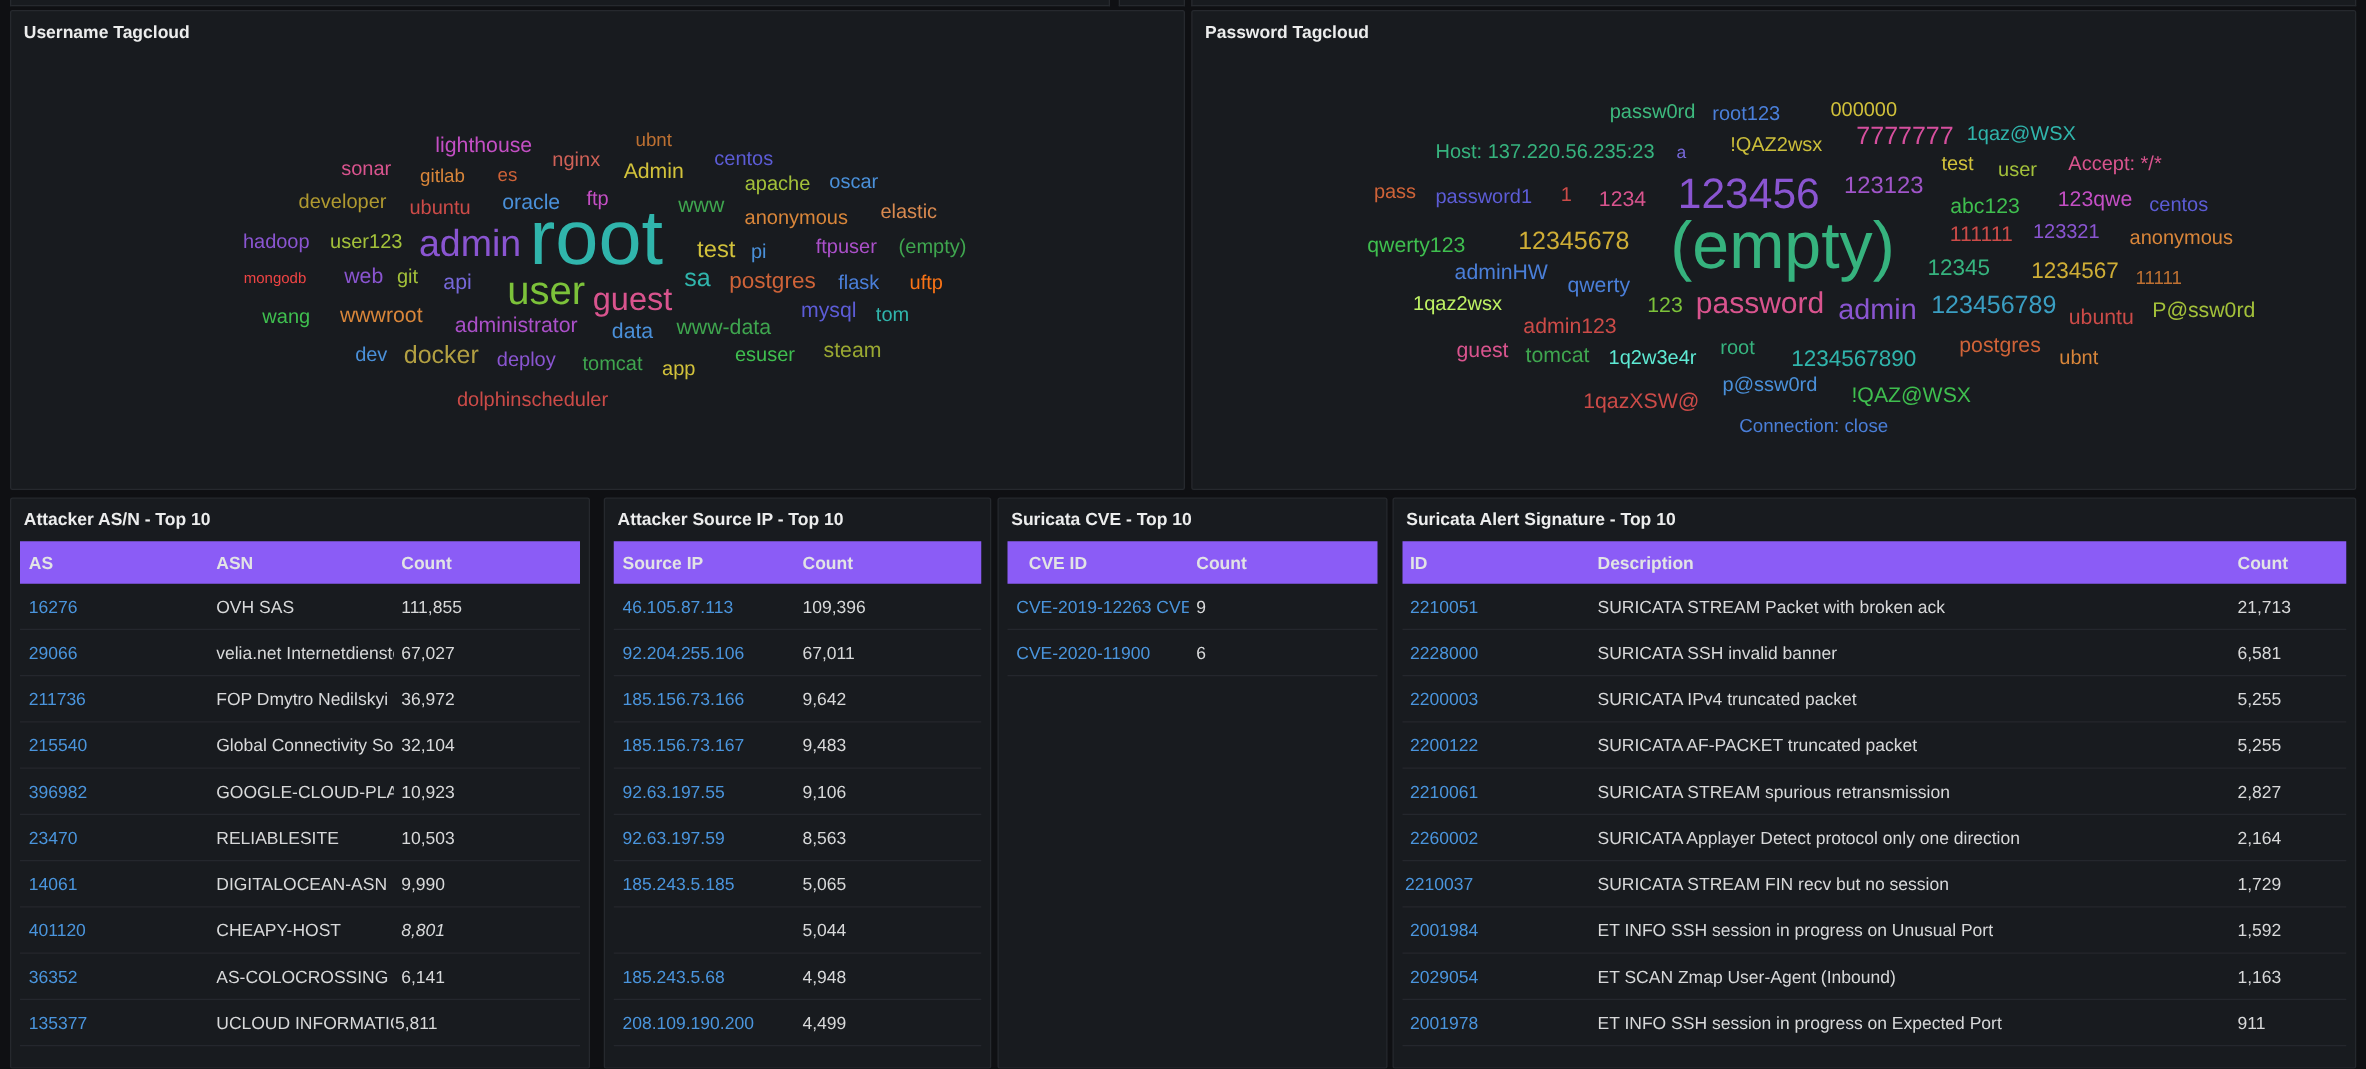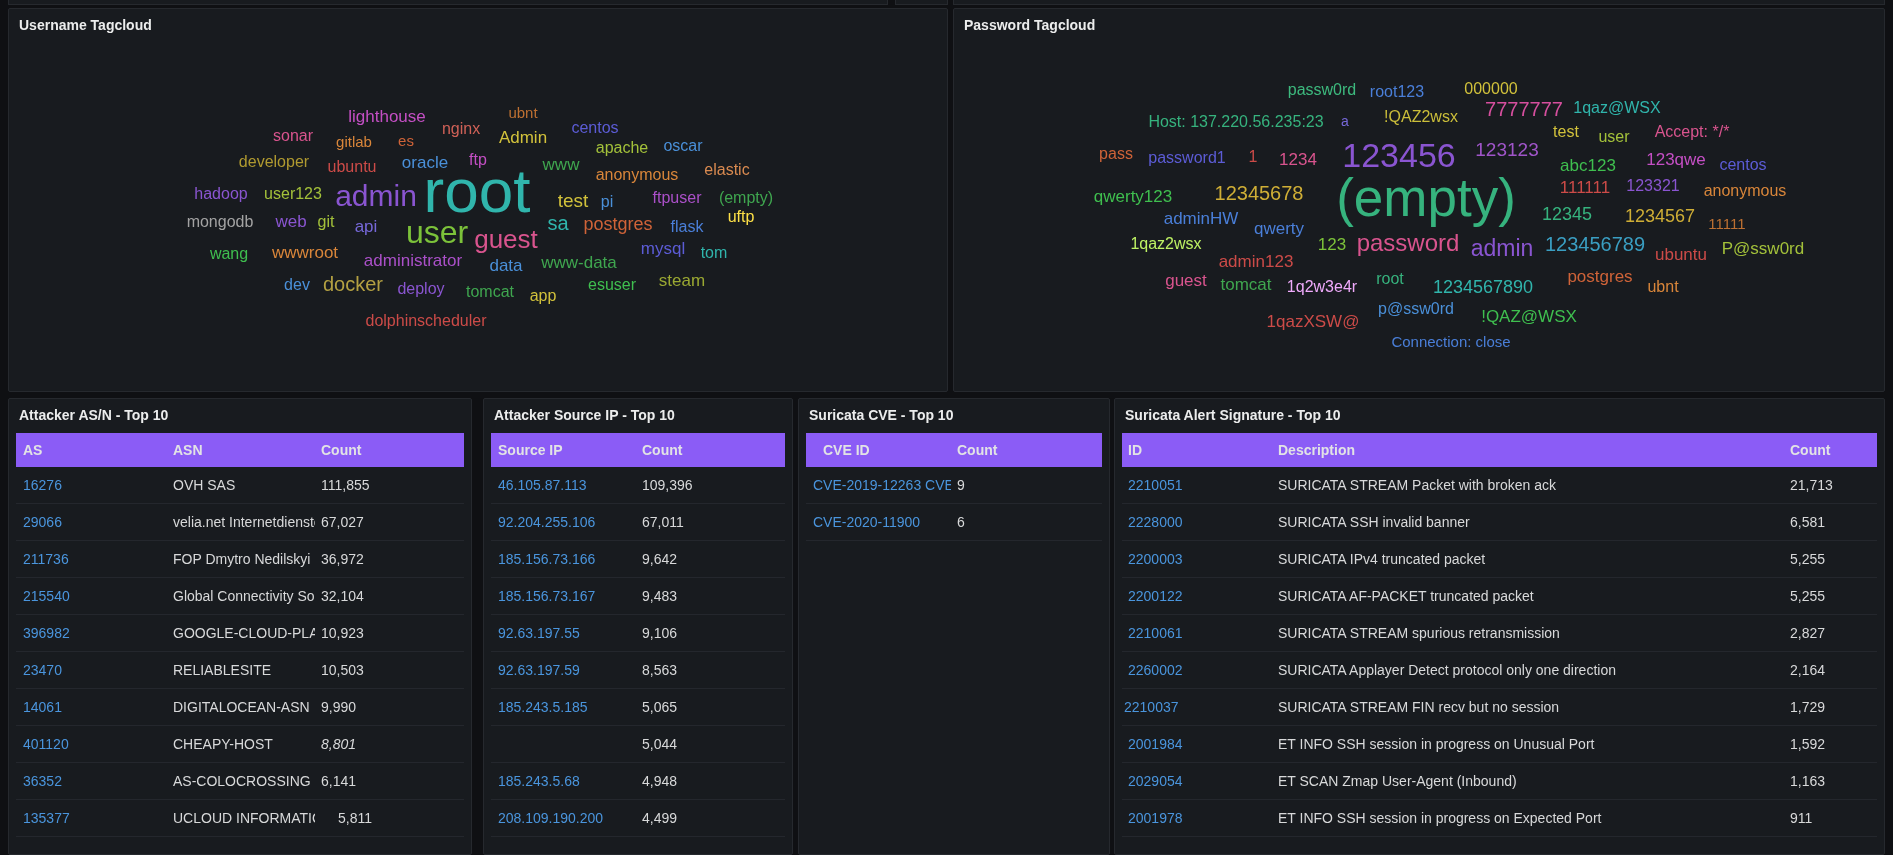--- a/index.html
+++ b/index.html
@@ -50,30 +50,30 @@
         <span class="word" style="left: 628px; top: 166px; font-size: 16px; color: rgb(217, 134, 58);">anonymous</span>
         <span class="word" style="left: 718px; top: 161px; font-size: 16px; color: rgb(217, 138, 80);">elastic</span>
         <span class="word" style="left: 212px; top: 185px; font-size: 16px; color: rgb(138, 85, 209);">hadoop</span>
         <span class="word" style="left: 284px; top: 185px; font-size: 16px; color: rgb(163, 193, 58);">user123</span>
         <span class="word" style="left: 367px; top: 187px; font-size: 30px; color: rgb(138, 85, 209);">admin</span>
         <span class="word" style="left: 468px; top: 182px; font-size: 62px; color: rgb(48, 181, 172);">root</span>
         <span class="word" style="left: 564px; top: 191px; font-size: 19px; color: rgb(210, 194, 59);">test</span>
         <span class="word" style="left: 598px; top: 193px; font-size: 16px; color: rgb(74, 144, 217);">pi</span>
         <span class="word" style="left: 668px; top: 189px; font-size: 16px; color: rgb(171, 80, 201);">ftpuser</span>
         <span class="word" style="left: 737px; top: 189px; font-size: 16px; color: rgb(63, 166, 79);">(empty)</span>
-        <span class="word" style="left: 211px; top: 213px; font-size: 16px; color: #a3a3a3;">mongodb</span>
+        <span class="word" style="left: 211px; top: 213px; font-size: 12px; color: #ef4444;">mongodb</span>
         <span class="word" style="left: 282px; top: 212px; font-size: 17px; color: rgb(138, 85, 209);">web</span>
         <span class="word" style="left: 317px; top: 213px; font-size: 16px; color: rgb(163, 193, 58);">git</span>
         <span class="word" style="left: 357px; top: 217px; font-size: 17px; color: rgb(118, 104, 217);">api</span>
         <span class="word" style="left: 428px; top: 223px; font-size: 32px; color: rgb(124, 194, 58);">user</span>
         <span class="word" style="left: 497px; top: 230px; font-size: 26px; color: rgb(217, 84, 142);">guest</span>
         <span class="word" style="left: 549px; top: 214px; font-size: 20px; color: rgb(48, 181, 172);">sa</span>
         <span class="word" style="left: 609px; top: 215px; font-size: 18px; color: rgb(207, 99, 56);">postgres</span>
         <span class="word" style="left: 678px; top: 218px; font-size: 16px; color: rgb(74, 127, 217);">flask</span>
-        <span class="word" style="left: 732px; top: 208px; font-size: 16px; color: #fde047;">uftp</span>
+        <span class="word" style="left: 732px; top: 218px; font-size: 16px; color: #f97316;">uftp</span>
         <span class="word" style="left: 220px; top: 245px; font-size: 16px; color: rgb(63, 191, 79);">wang</span>
         <span class="word" style="left: 296px; top: 243px; font-size: 17px; color: rgb(217, 134, 58);">wwwroot</span>
         <span class="word" style="left: 404px; top: 251px; font-size: 17px; color: rgb(171, 80, 201);">administrator</span>
         <span class="word" style="left: 497px; top: 256px; font-size: 17px; color: rgb(74, 144, 217);">data</span>
         <span class="word" style="left: 570px; top: 253px; font-size: 17px; color: rgb(63, 166, 79);">www-data</span>
         <span class="word" style="left: 654px; top: 239px; font-size: 17px; color: rgb(92, 92, 214);">mysql</span>
         <span class="word" style="left: 705px; top: 244px; font-size: 16px; color: rgb(48, 181, 172);">tom</span>
         <span class="word" style="left: 288px; top: 276px; font-size: 16px; color: rgb(74, 144, 217);">dev</span>
         <span class="word" style="left: 344px; top: 275px; font-size: 20px; color: rgb(179, 160, 66);">docker</span>
         <span class="word" style="left: 412px; top: 280px; font-size: 16px; color: rgb(138, 85, 209);">deploy</span>
@@ -117,21 +117,21 @@
         <span class="word" style="left: 613px; top: 205px; font-size: 18px; color: rgb(54, 179, 126);">12345</span>
         <span class="word" style="left: 706px; top: 207px; font-size: 18px; color: rgb(207, 174, 54);">1234567</span>
         <span class="word" style="left: 773px; top: 214px; font-size: 15px; color: rgb(189, 112, 50);">11111</span>
         <span class="word" style="left: 247px; top: 209px; font-size: 17px; color: rgb(74, 127, 217);">adminHW</span>
         <span class="word" style="left: 325px; top: 219px; font-size: 17px; color: rgb(74, 127, 217);">qwerty</span>
         <span class="word" style="left: 212px; top: 235px; font-size: 16px; color: #bef264;">1qaz2wsx</span>
         <span class="word" style="left: 378px; top: 235px; font-size: 17px; color: rgb(124, 194, 58);">123</span>
         <span class="word" style="left: 302px; top: 252px; font-size: 17px; color: rgb(204, 75, 72);">admin123</span>
         <span class="word" style="left: 232px; top: 271px; font-size: 17px; color: rgb(217, 84, 142);">guest</span>
         <span class="word" style="left: 292px; top: 275px; font-size: 17px; color: rgb(63, 166, 79);">tomcat</span>
-        <span class="word" style="left: 368px; top: 278px; font-size: 16px; color: #f0abfc;">1q2w3e4r</span>
+        <span class="word" style="left: 368px; top: 278px; font-size: 16px; color: #5eead4;">1q2w3e4r</span>
         <span class="word" style="left: 436px; top: 270px; font-size: 16px; color: rgb(54, 179, 126);">root</span>
         <span class="word" style="left: 454px; top: 234px; font-size: 24px; color: rgb(217, 84, 142);">password</span>
         <span class="word" style="left: 548px; top: 239px; font-size: 23px; color: rgb(138, 85, 209);">admin</span>
         <span class="word" style="left: 641px; top: 235px; font-size: 20px; color: rgb(58, 158, 194);">123456789</span>
         <span class="word" style="left: 727px; top: 245px; font-size: 17px; color: rgb(204, 75, 72);">ubuntu</span>
         <span class="word" style="left: 809px; top: 239px; font-size: 17px; color: rgb(163, 193, 58);">P@ssw0rd</span>
         <span class="word" style="left: 529px; top: 278px; font-size: 18px; color: rgb(48, 181, 172);">1234567890</span>
         <span class="word" style="left: 646px; top: 267px; font-size: 17px; color: rgb(207, 99, 56);">postgres</span>
         <span class="word" style="left: 709px; top: 278px; font-size: 16px; color: rgb(217, 134, 58);">ubnt</span>
         <span class="word" style="left: 462px; top: 300px; font-size: 16px; color: rgb(74, 144, 217);">p@ssw0rd</span>
@@ -190,21 +190,21 @@
           <div class="cell" style="left: 305px; width: 150px; font-style: italic;">8,801</div>
         </div>
         <div class="trow">
           <div class="cell link" style="left: 7px; width: 144px;">36352</div>
           <div class="cell" style="left: 157px; width: 142px;">AS-COLOCROSSING</div>
           <div class="cell" style="left: 305px; width: 150px;">6,141</div>
         </div>
         <div class="trow">
           <div class="cell link" style="left: 7px; width: 144px;">135377</div>
           <div class="cell" style="left: 157px; width: 142px;">UCLOUD INFORMATIO</div>
-          <div class="cell" style="left: 322px; width: 150px;">5,811</div>
+          <div class="cell" style="left: 300px; width: 150px;">5,811</div>
         </div>
       </div>
   </div>
 
   <div class="panel" style="left:483px;top:398px;width:310px;height:457px;">
     <div class="panel-title">Attacker Source IP - Top 10</div>
     <div class="tbl">
         <div class="thead">
           <div class="cell hcell" style="left: 7px; width: 138px;">Source IP</div>
           <div class="cell hcell" style="left: 151px; width: 150px;">Count</div>

